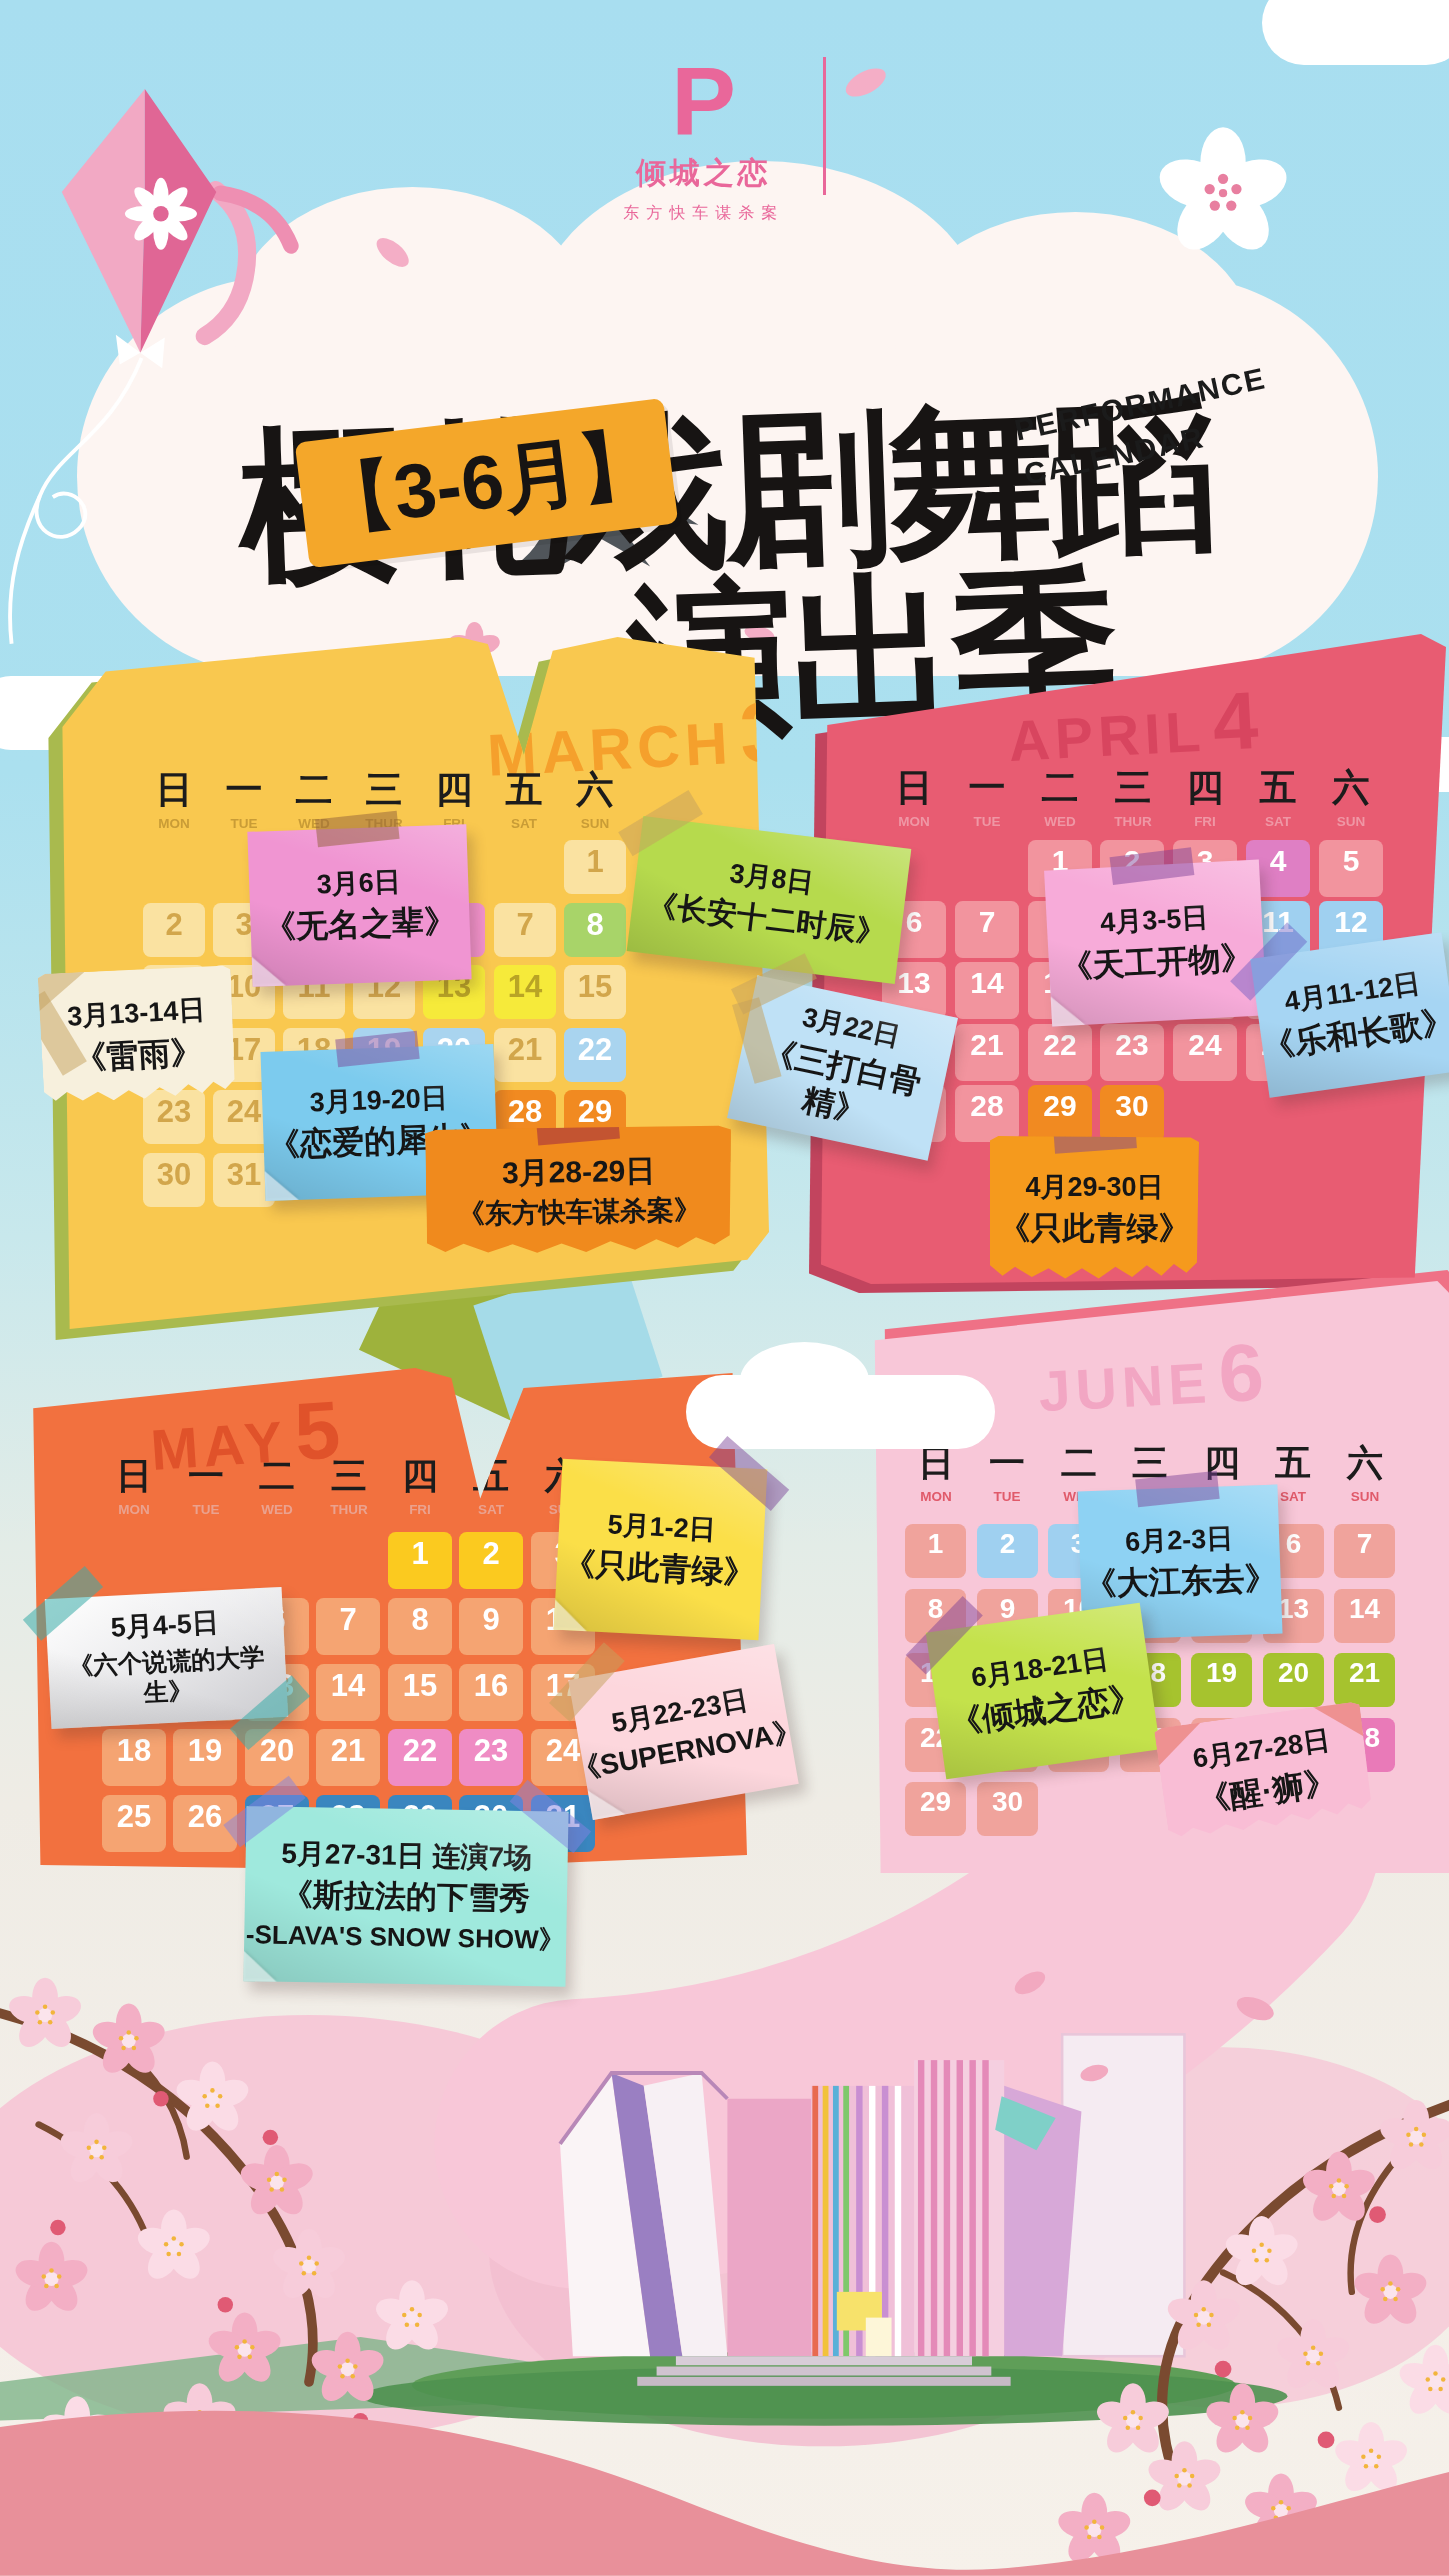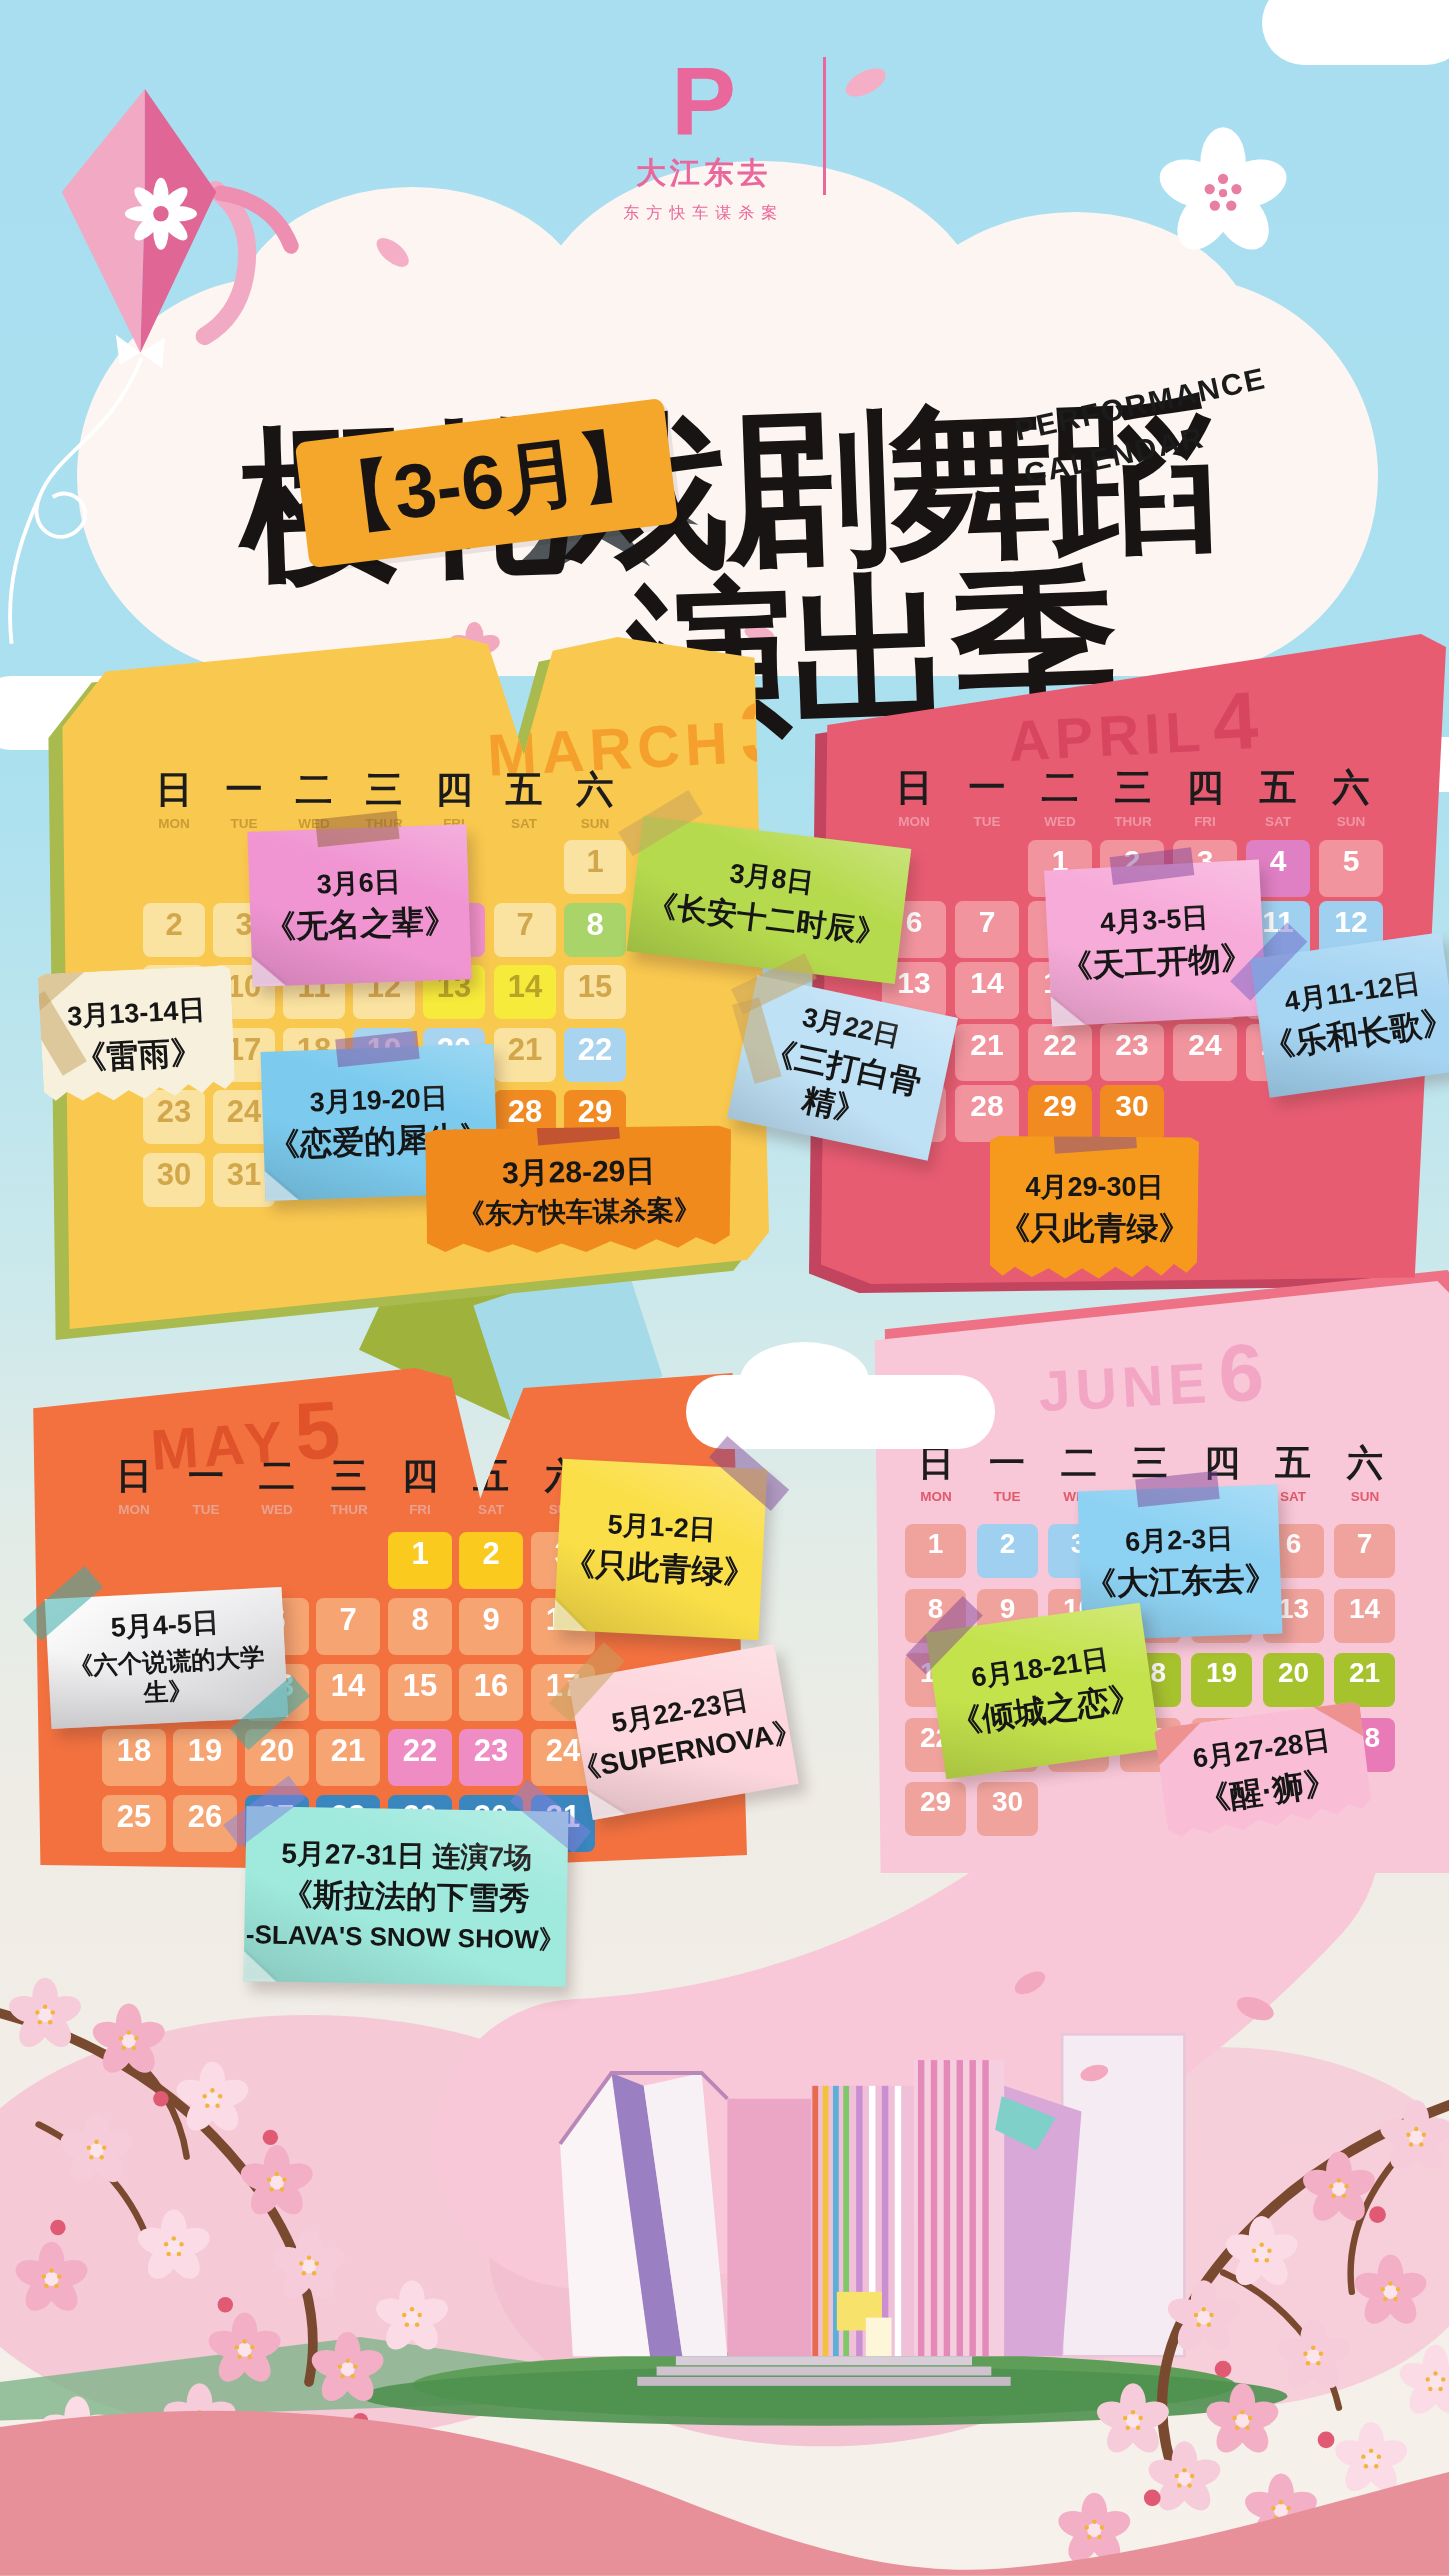--- a/index.html
+++ b/index.html
@@ -250,21 +250,21 @@
       <circle r="8" fill="#fbe4ec"></circle>
     </g>
     <ellipse cx="1345" cy="128" rx="34" ry="17" fill="#f4aec6" transform="rotate(-28 1345 128)"></ellipse>
     <ellipse cx="610" cy="392" rx="30" ry="15" fill="#f4aec6" transform="rotate(40 610 392)"></ellipse>
     <ellipse cx="1180" cy="985" rx="24" ry="12" fill="#f4aec6" transform="rotate(15 1180 985)"></ellipse>
   </svg>
 
   <div class="brand">
     <div class="poly">
       <span class="p-glyph">P</span>
-      <span class="poly-name">大江东去</span>
+      <span class="poly-name">倾城之恋</span>
       <span class="poly-sub">东方快车谋杀案</span>
     </div>
     <div class="divider"></div>
   </div>
 
   <h1 class="title-line t1">樱花戏剧舞蹈</h1>
   <h1 class="title-line t2">演出季</h1>
   <div class="badge">【3-6月】</div>
   <div class="perfcal">
     <span>PERFORMANCE</span><br>

